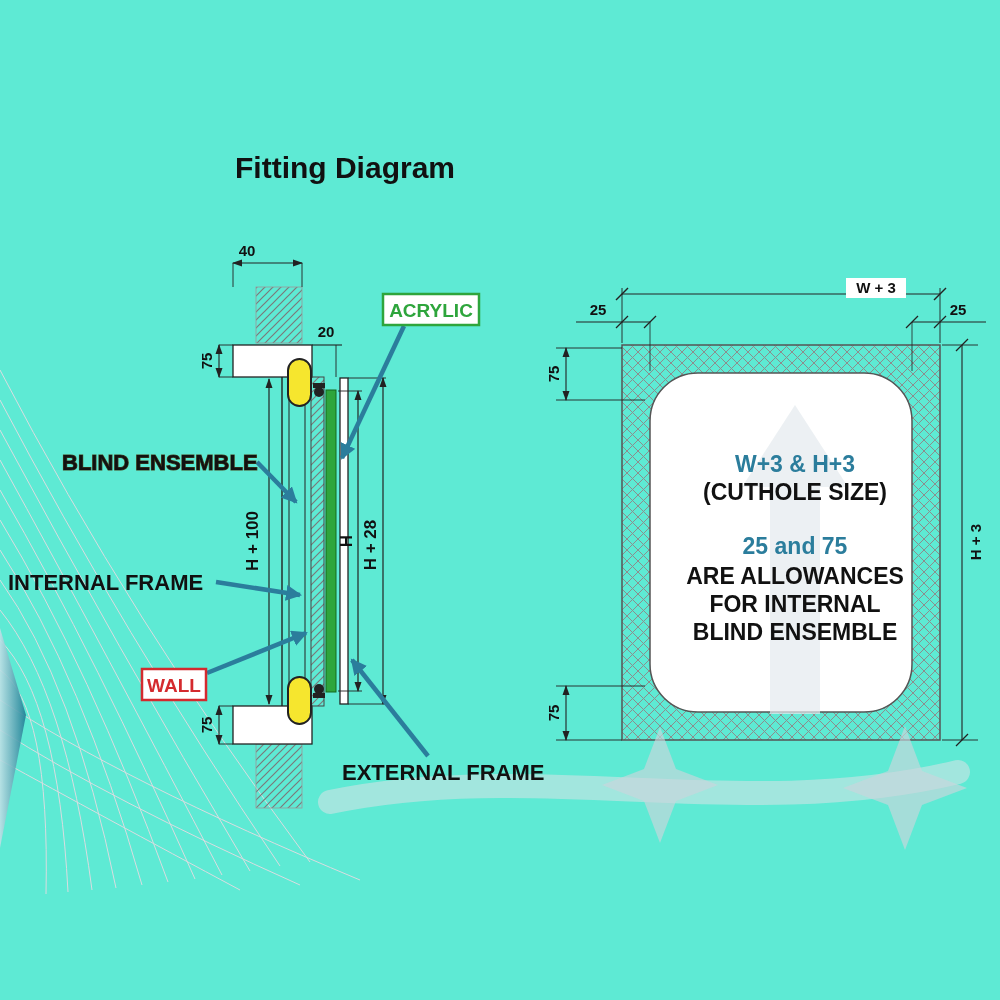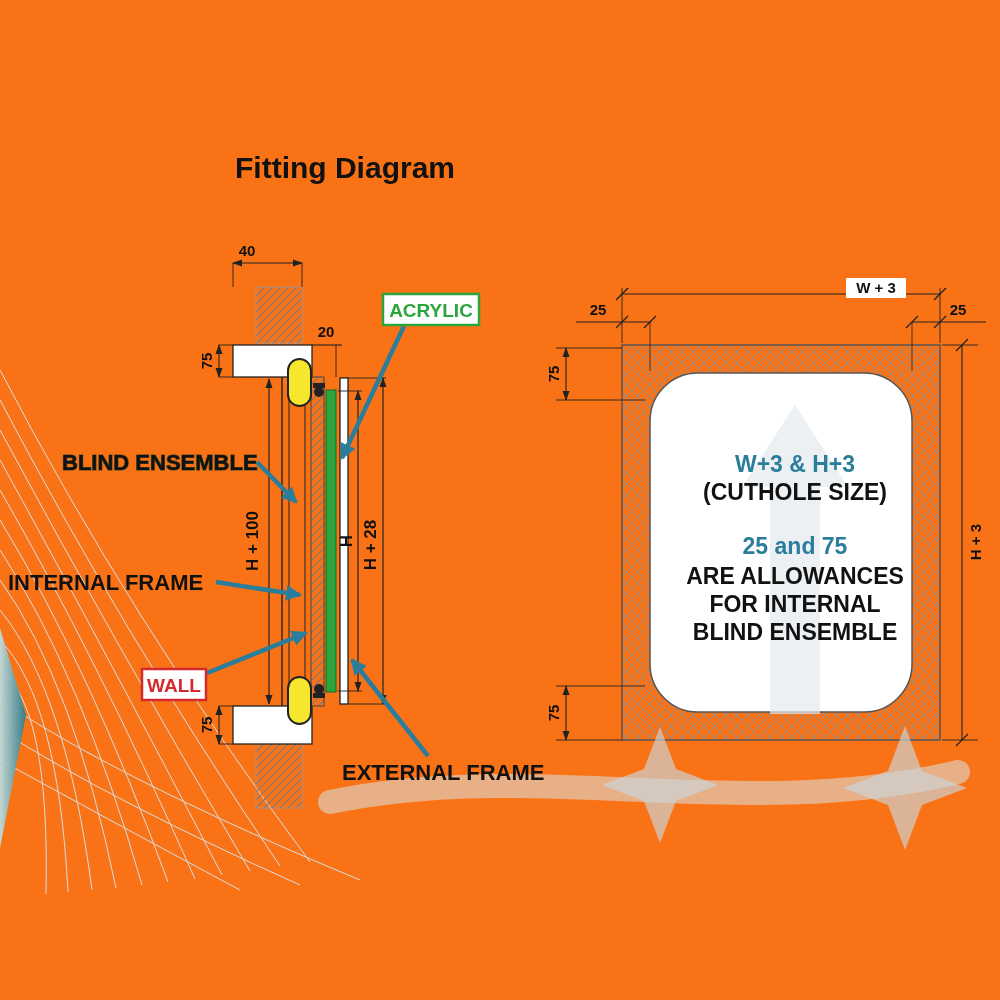--- a/index.html
+++ b/index.html
@@ -1,16 +1,16 @@
 <!DOCTYPE html>
 <html><head>
 <meta charset="utf-8">
 <style>
   html,body{margin:0;padding:0;background:#ffffff;}
-  .canvas{position:relative;width:1000px;height:1000px;background:#f97316;overflow:hidden;}
+  .canvas{position:relative;width:1000px;height:1000px;background:#5eead4;overflow:hidden;}
   svg{display:block;}
   .title{font:700 30px "Liberation Sans", sans-serif;fill:#111;}
   .dim{font:700 15px "Liberation Sans", sans-serif;fill:#111;}
   .dimBig{font:700 17px "Liberation Sans", sans-serif;fill:#111;}
   .labelText{font:700 22px "Liberation Sans", sans-serif;fill:#111;}
   .boxText{font:700 19px "Liberation Sans", sans-serif;}
   .note{font:700 23px "Liberation Sans", sans-serif;fill:#111;}
   .teal{fill:#2b7d9c;}
   .yellowOutline{stroke:#4a4a22;stroke-width:1.1px;paint-order:stroke fill;}
 </style>

